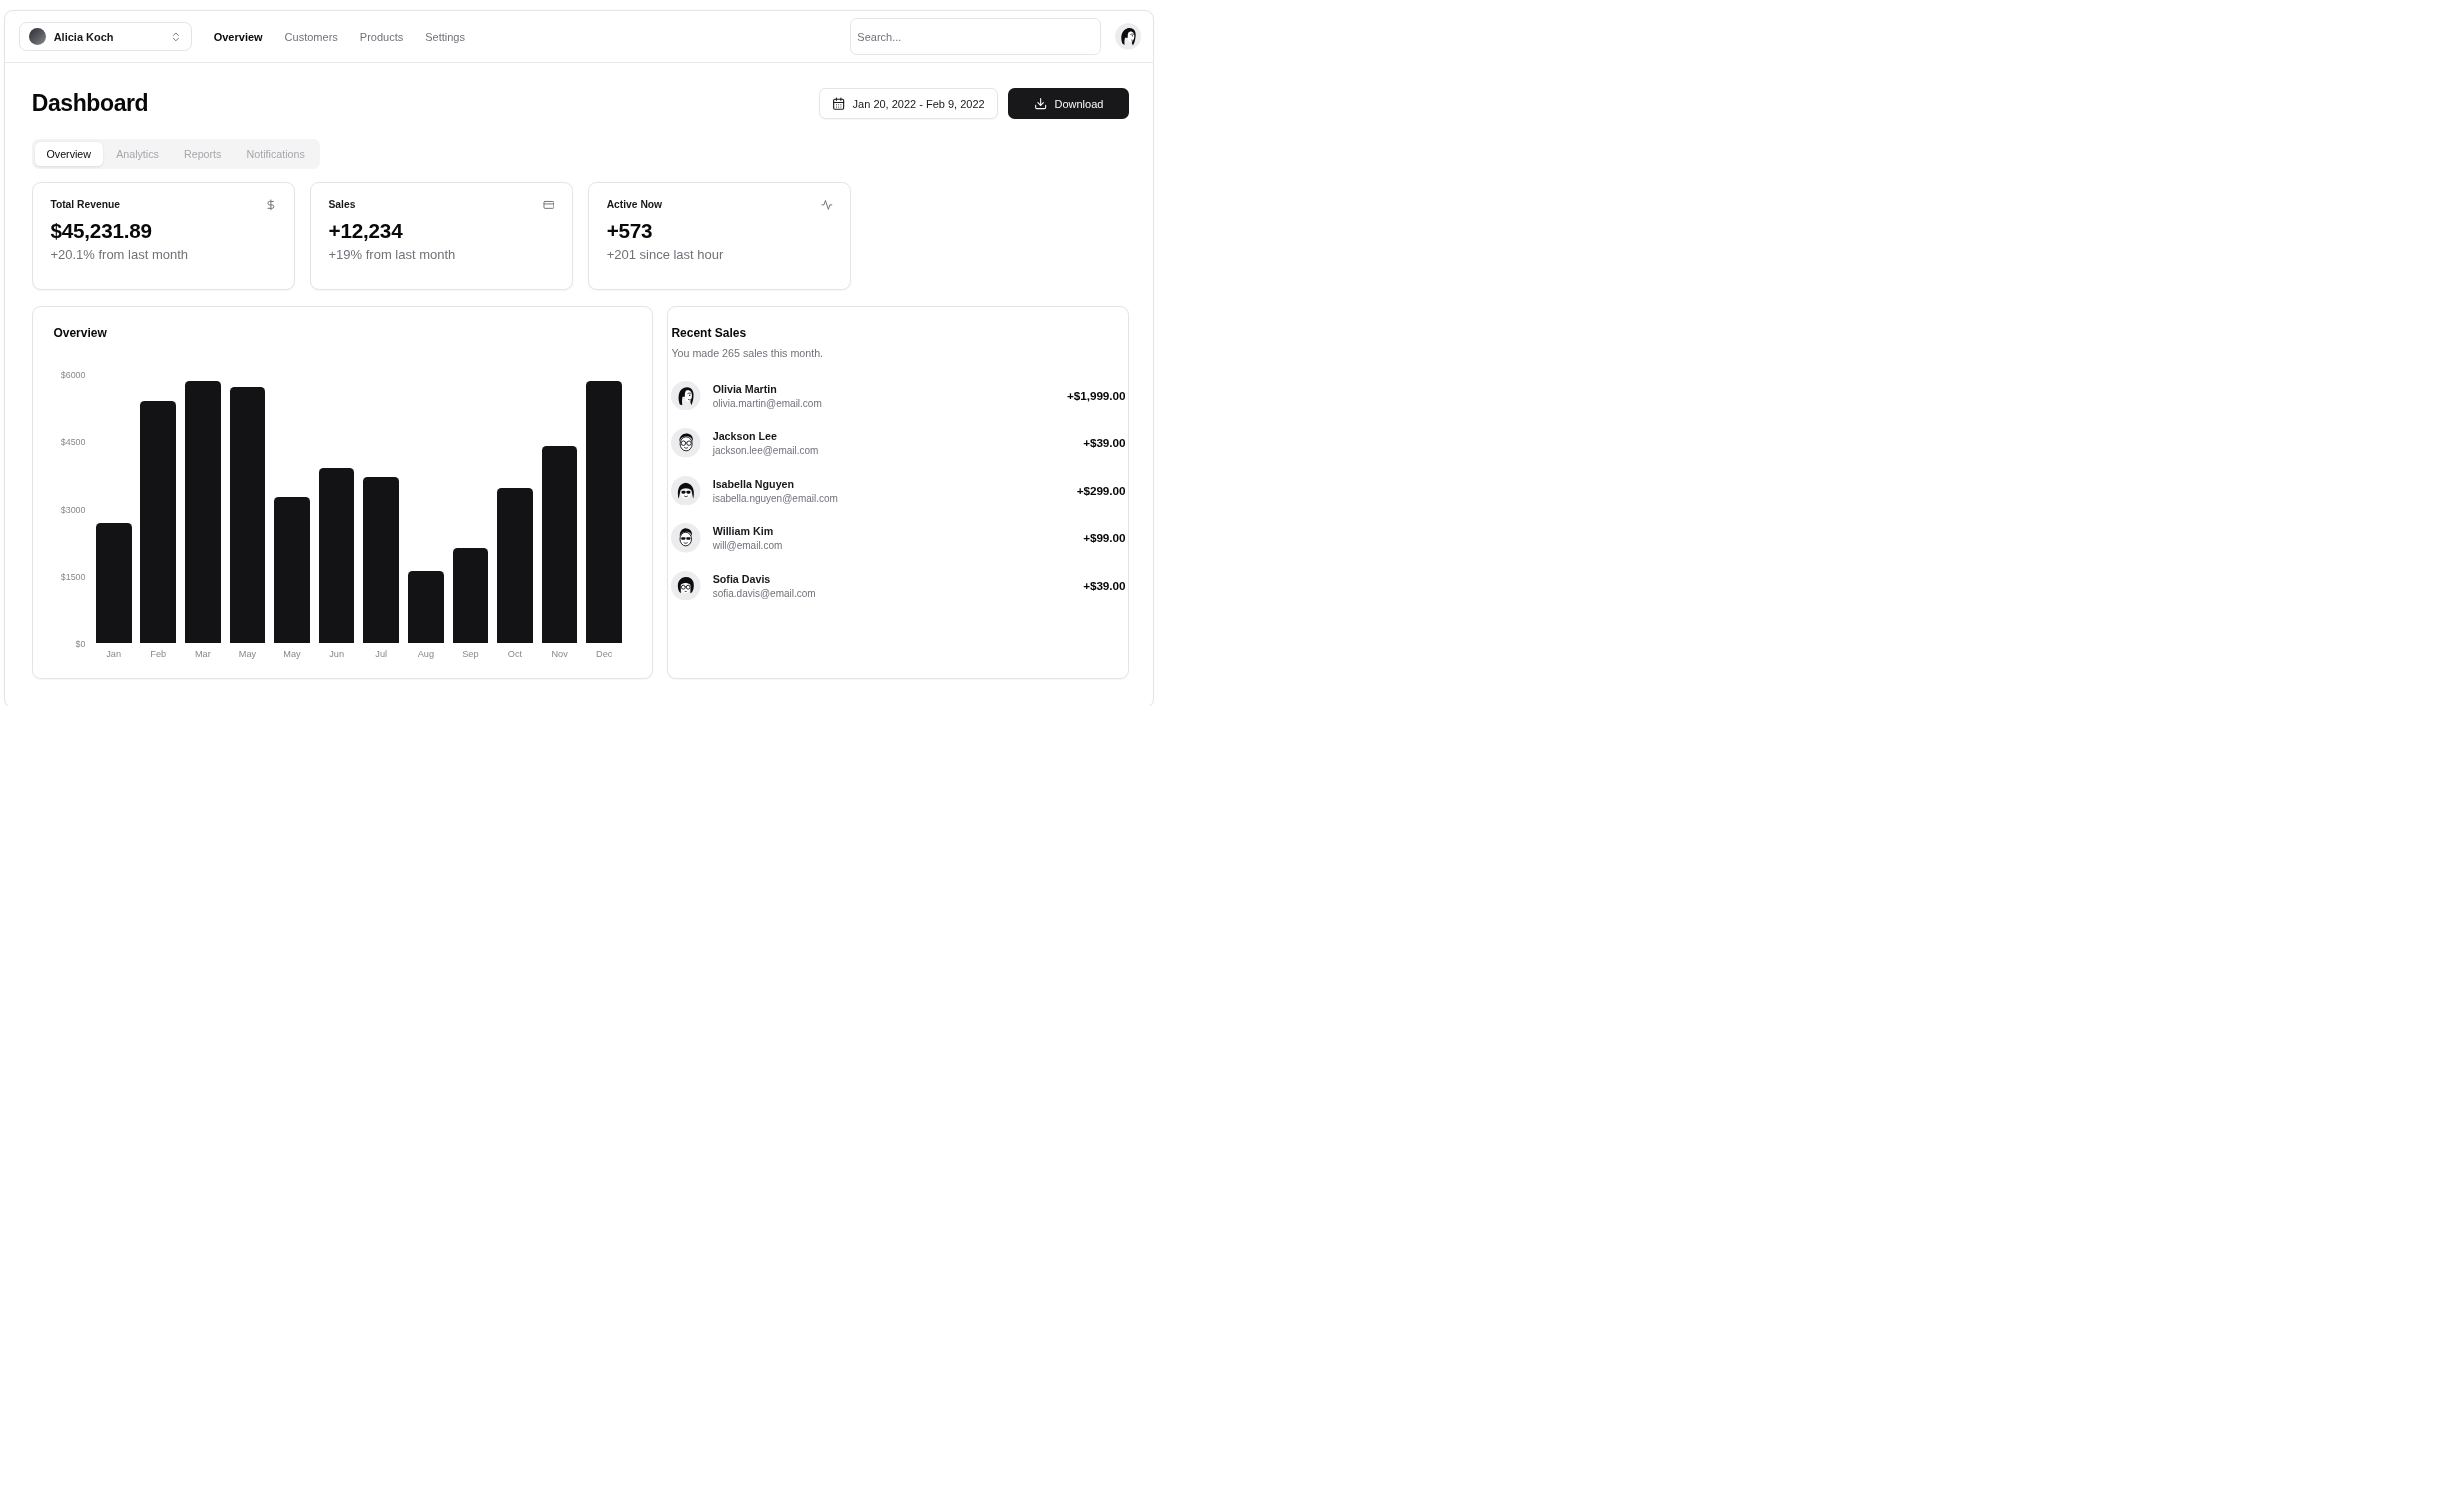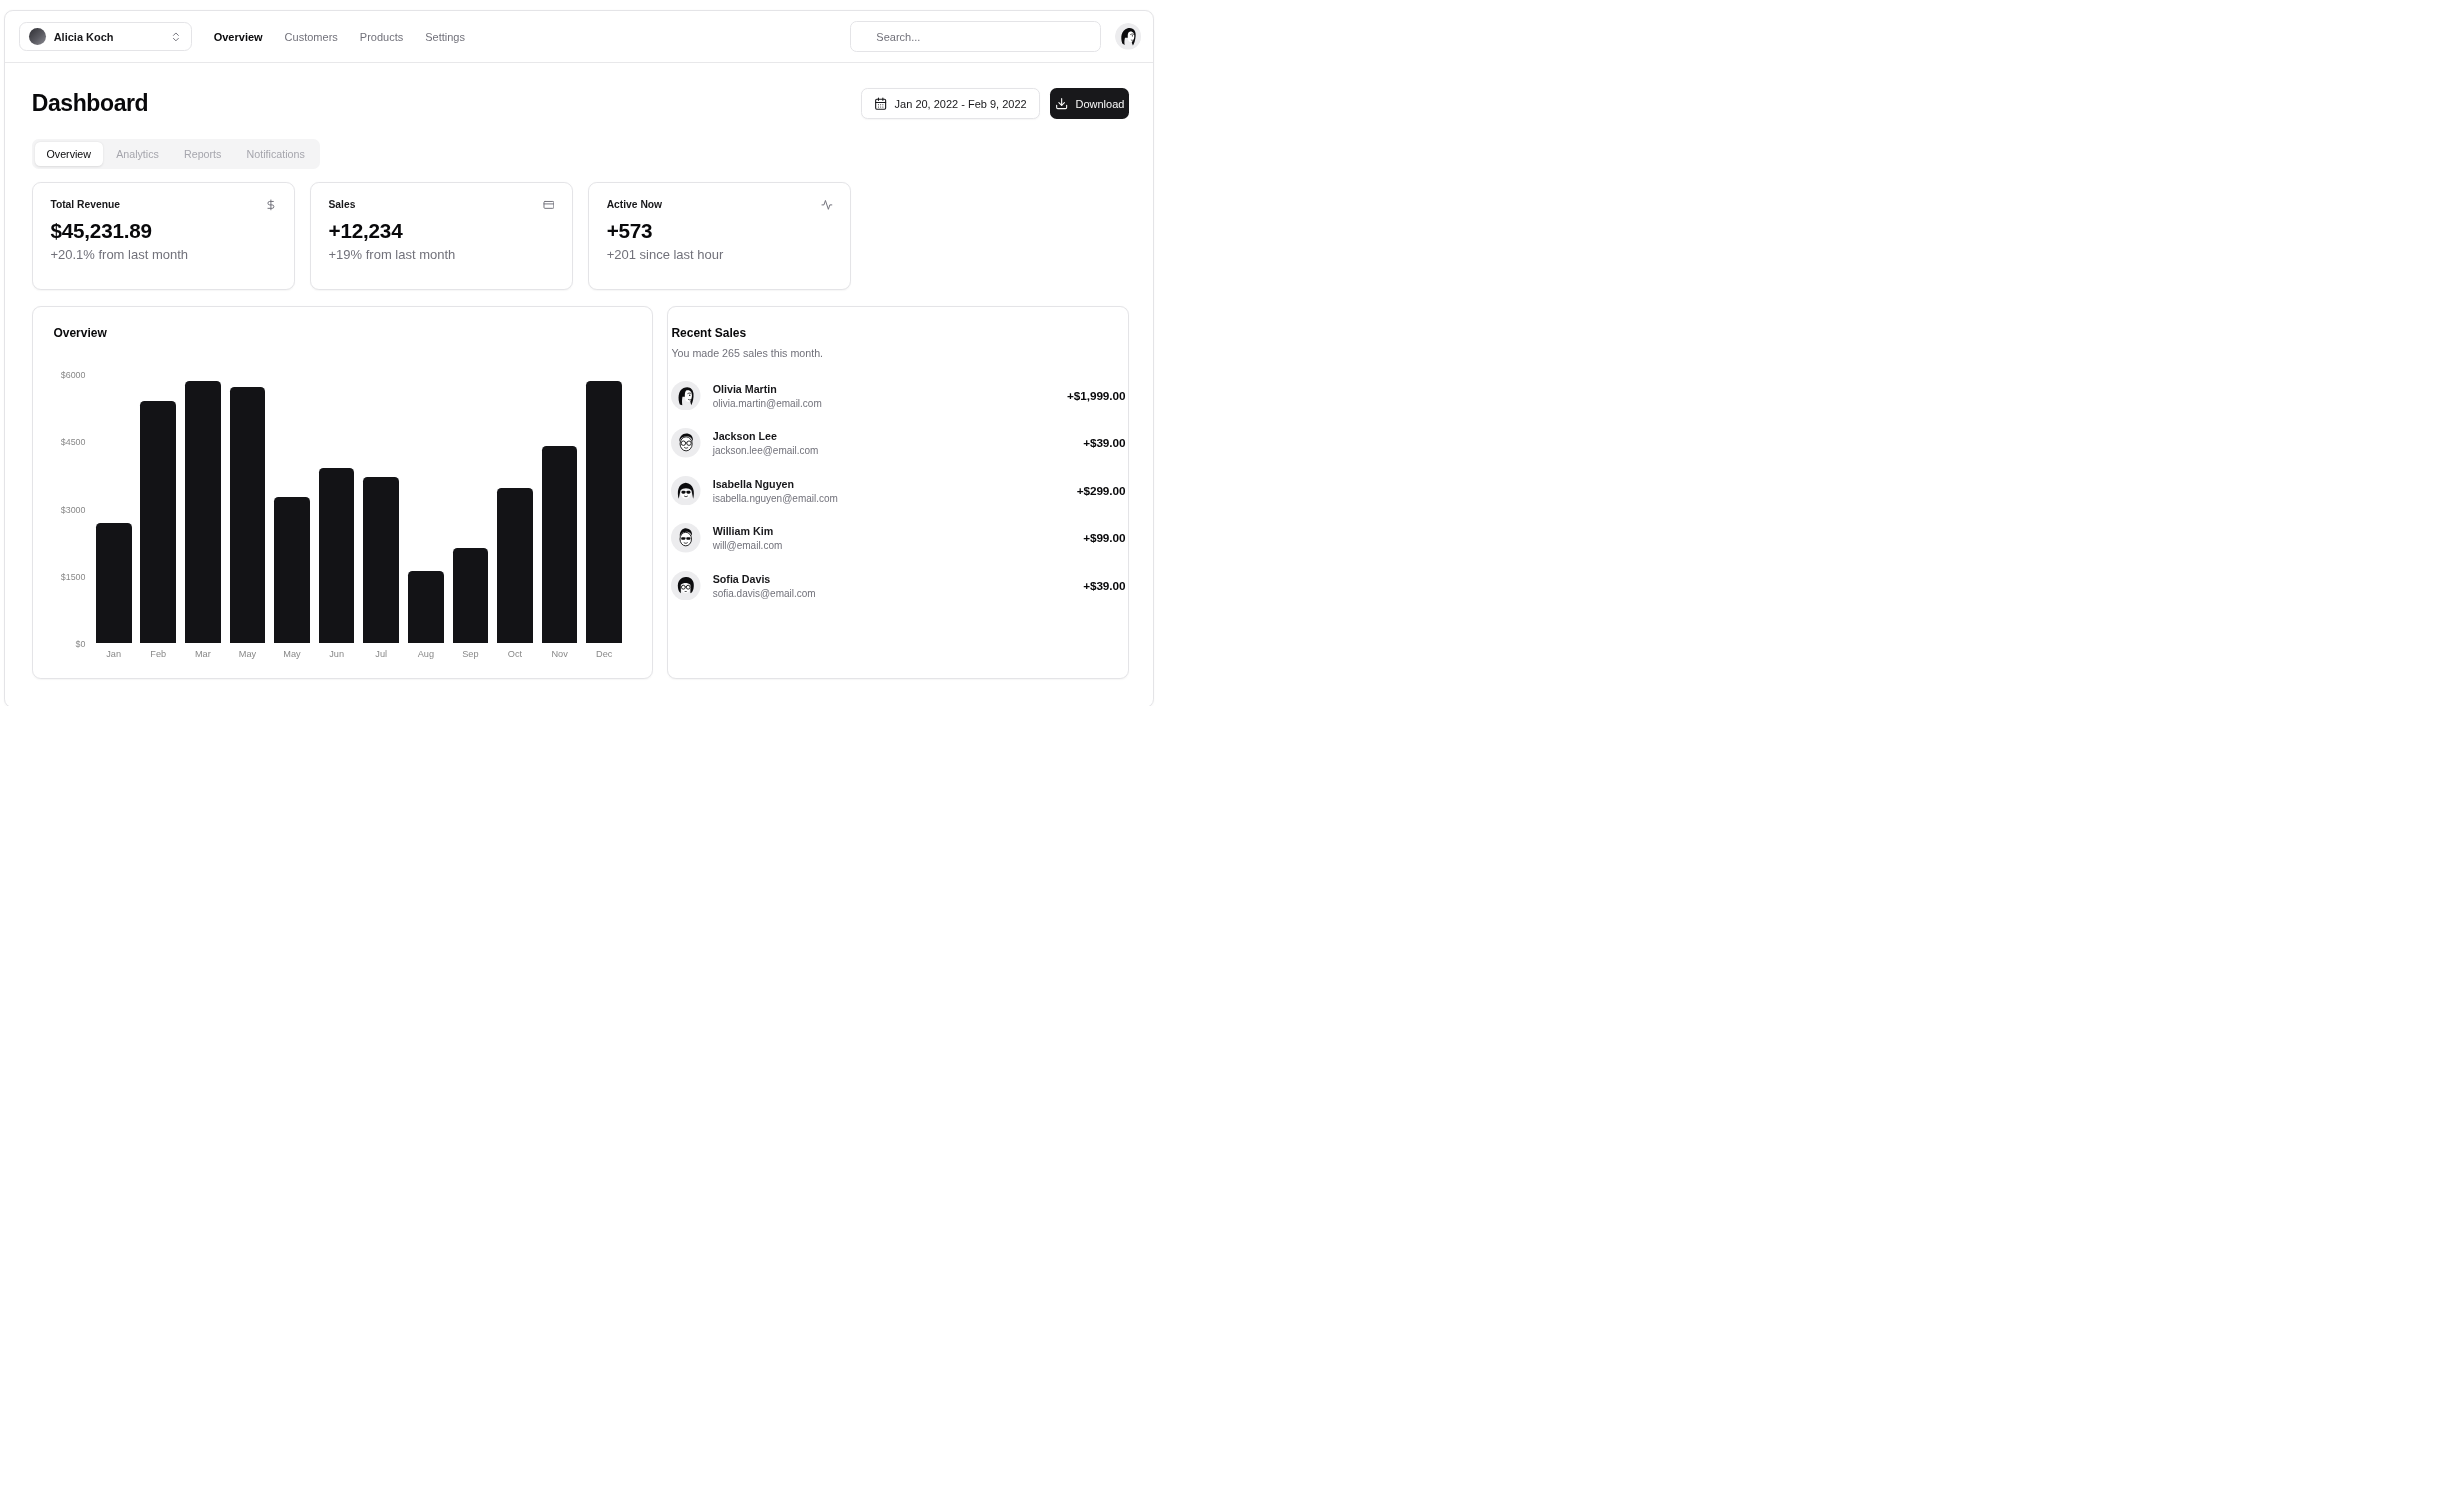--- a/index.html
+++ b/index.html
@@ -29,41 +29,41 @@
     width:17.7px; height:17.7px; border-radius:50%;
     background:linear-gradient(135deg,#2e2e33 0%,#5a5a61 55%,#8c8c93 100%);
     flex:0 0 auto;
   }
   .team-name { flex:1; text-align:left; }
   .nav { display:flex; align-items:center; gap:22px; margin-left:22px; }
   .nav a { font-size:11px; text-decoration:none; color:#71717a; font-weight:500; cursor:pointer; }
   .nav a.active { color:#09090b; font-weight:600; }
   .topbar-right { margin-left:auto; display:flex; align-items:center; gap:13.3px; }
   .search-input {
-    width:251px; height:31px; border:0.7px solid #e4e4e7; border-radius:6.6px; padding:0 25px;
+    width:251px; height:37px; border:0.7px solid #e4e4e7; border-radius:6.6px; padding:0 6px;
     font-family:inherit; font-size:11px; color:#18181b; outline:none; background:#fff;
   }
   .search-input::placeholder { color:#71717a; }
   .user-btn { width:26.6px; height:26.6px; border:none; background:none; padding:0; cursor:pointer; border-radius:50%; }
   .user-btn svg { display:block; border-radius:50%; }
 
   
   .content { padding:25px 23.6px 0 27px; }
   .page-header { display:flex; align-items:center; justify-content:space-between; }
   h1.page-title { font-size:23px; font-weight:800; letter-spacing:-0.4px; }
   .header-actions { display:flex; align-items:center; gap:10.3px; }
   .date-range {
     height:31px; border:0.7px solid #e4e4e7; border-radius:6.6px; background:#fff; cursor:pointer;
     display:flex; align-items:center; gap:7.4px; padding:0 11.8px;
     font-family:inherit; font-size:11px; font-weight:500; color:#18181b;
     box-shadow:0 0.7px 1.5px rgba(0,0,0,.04);
   }
   .download-btn {
     height:31px; border:none; border-radius:6.6px; background:#18181b; color:#fafafa; cursor:pointer;
-    display:flex; align-items:center; gap:7.4px; padding:0 5px;
+    display:flex; align-items:center; gap:7.4px; padding:0 26px;
     font-family:inherit; font-size:11px; font-weight:500;
   }
 
   .tabs {
     margin-top:20px; display:inline-flex; align-items:center; gap:1.5px;
     background:#f4f4f5; border-radius:6.6px; padding:3px; height:29.5px;
   }
   .tab {
     border:none; background:none; height:23.6px; padding:0 11.8px; border-radius:5.2px; cursor:pointer;
     font-family:inherit; font-size:10.7px; font-weight:500; color:#a6a6ad;

